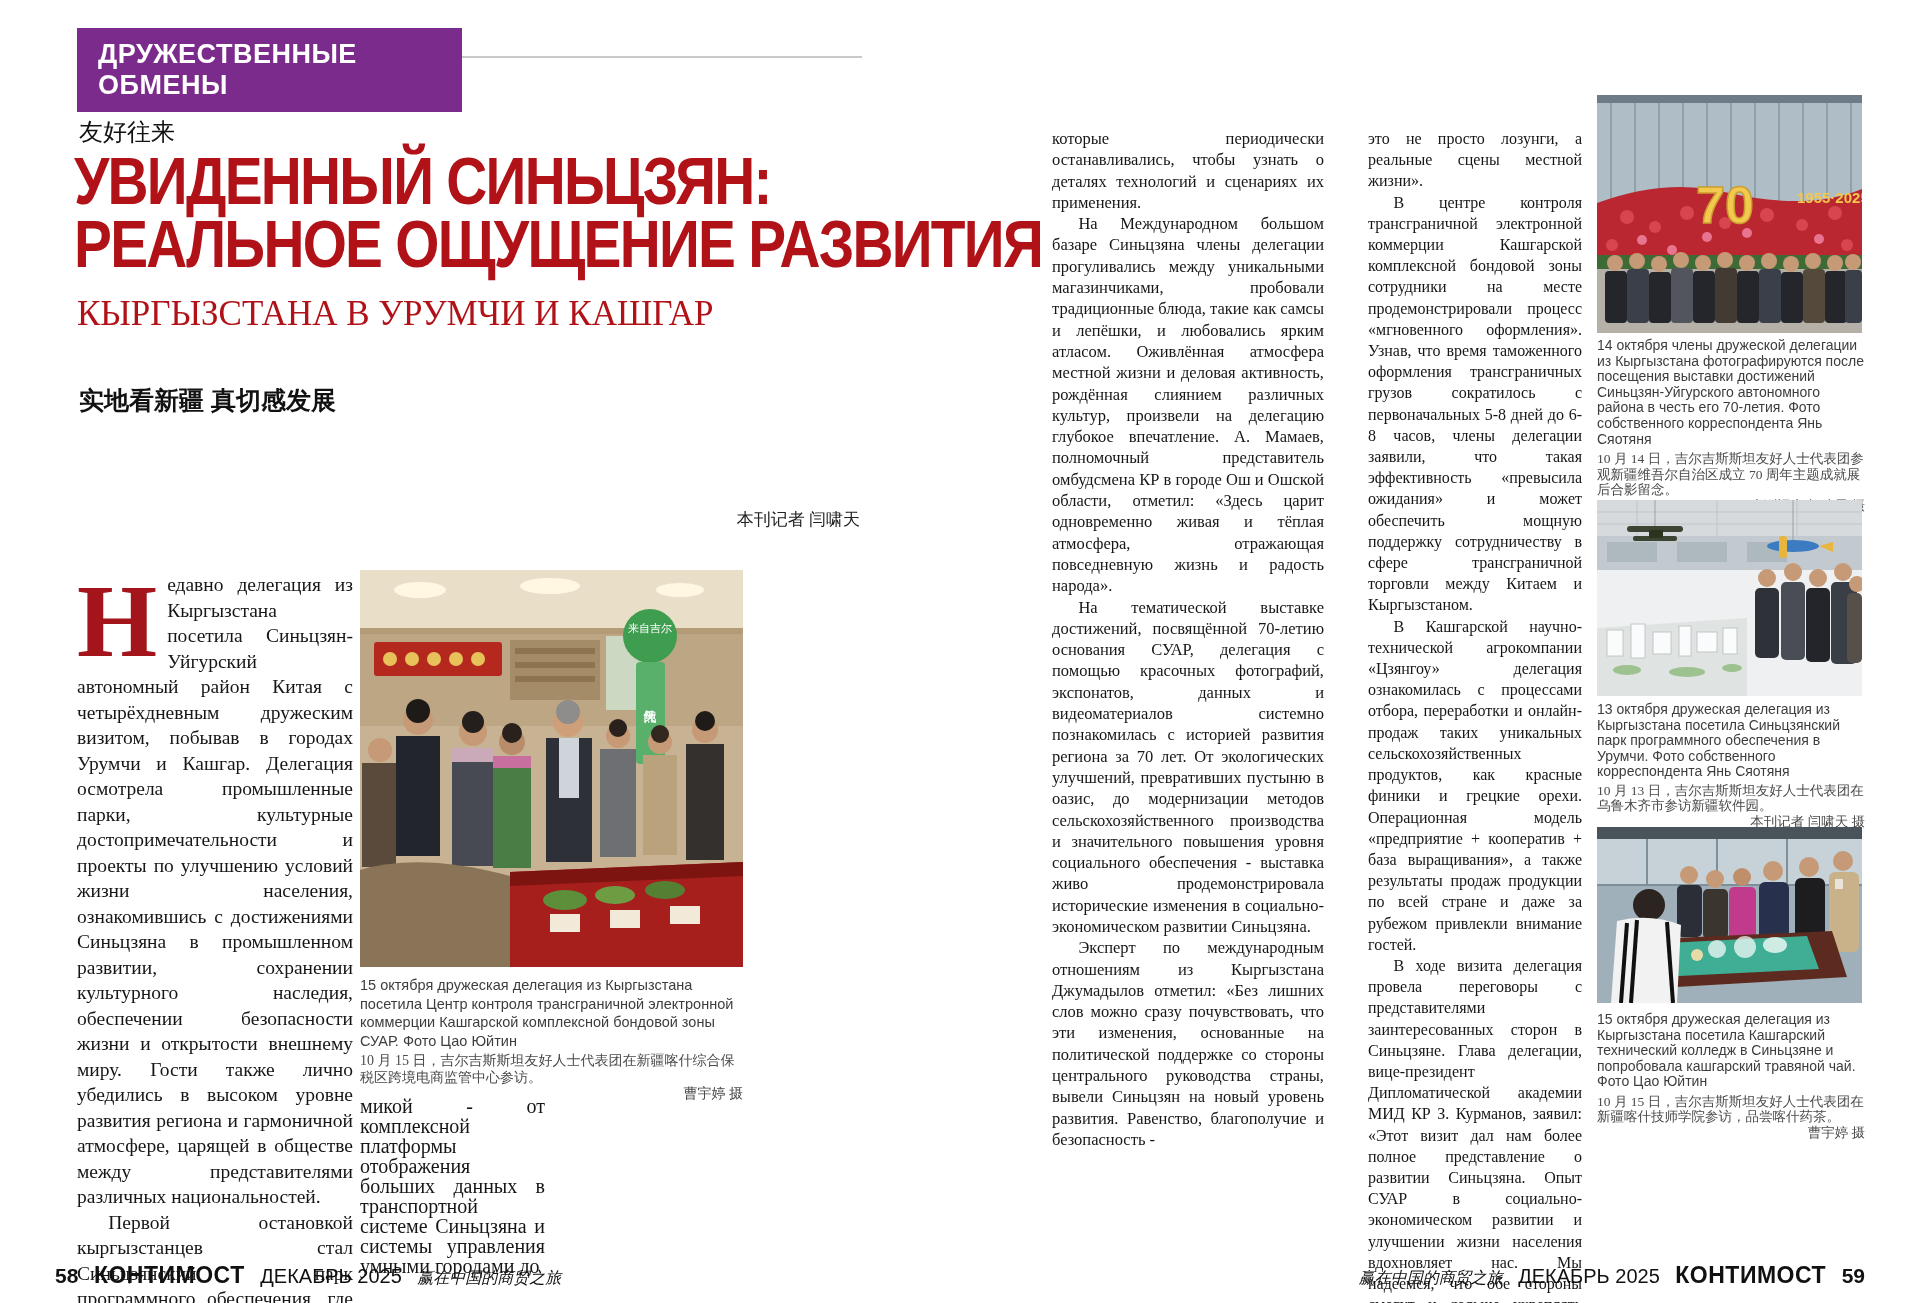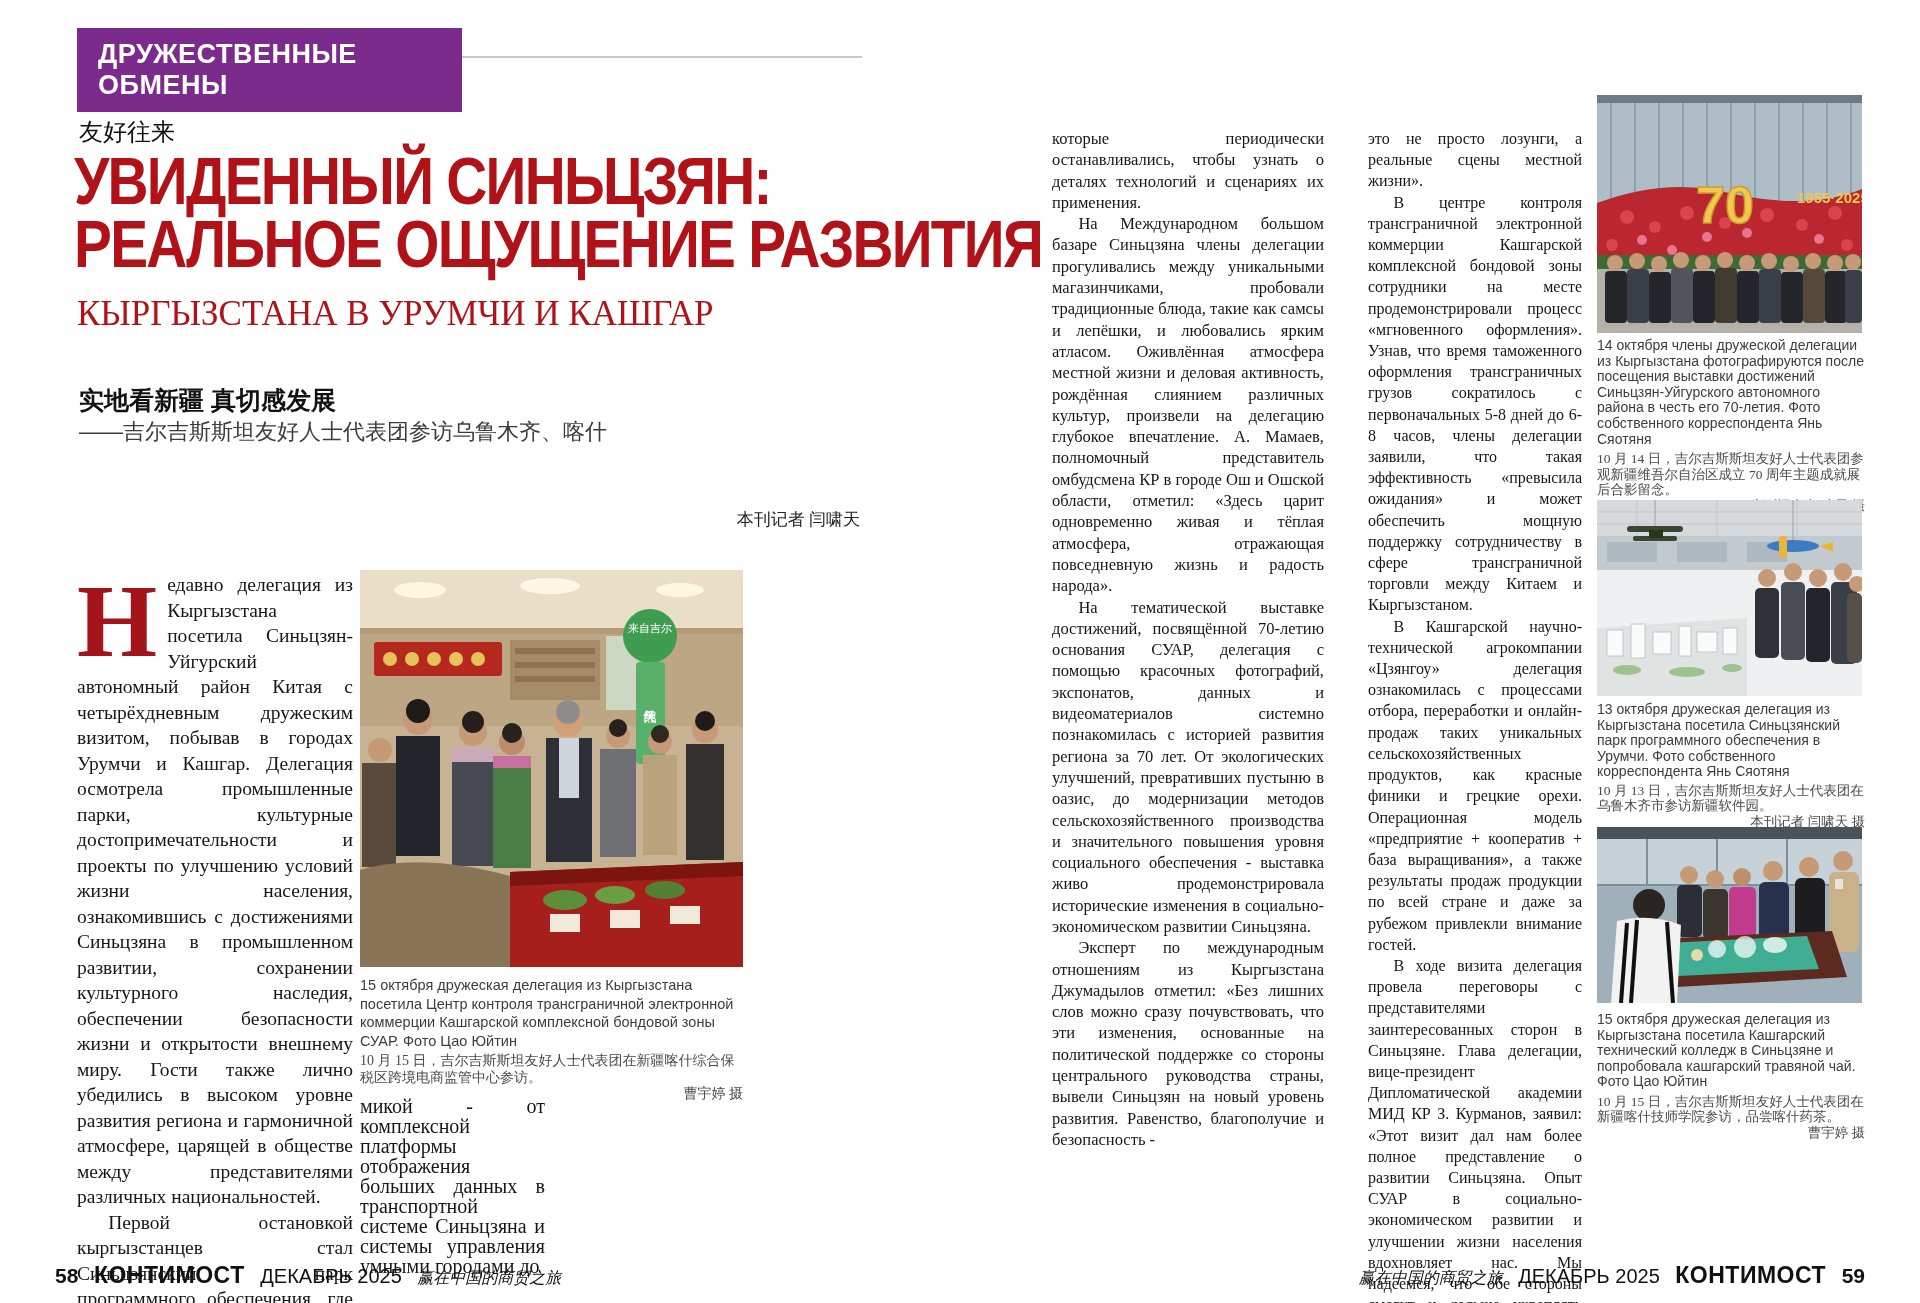--- a/index.html
+++ b/index.html
@@ -59,21 +59,20 @@
   <div class="abs" style="left:74px;top:150px;">
     <div class="headline">УВИДЕННЫЙ СИНЬЦЗЯН:</div>
     <div class="headline">РЕАЛЬНОЕ ОЩУЩЕНИЕ РАЗВИТИЯ</div>
   </div>
 
   <div class="abs subhead" style="left:77px;top:293px;">
     <div>КЫРГЫЗСТАНА В УРУМЧИ И КАШГАР</div>
   </div>
 
   <div class="abs cn-bold" style="left:79px;top:384px;">实地看新疆  真切感发展</div>
-  <div class="abs cn-sub" style="left:79px;top:417px;">——吉尔吉斯斯坦友好人士代表团参访乌鲁木齐、喀什</div>
 
   <div class="abs intro-byline" style="left:77px;top:508px;width:783px;">本刊记者  闫啸天</div>
 
   <div class="abs bodycol col-main" style="left:77px;top:572px;width:276px;height:662px;">
     <div class="dropcap">Н</div>
     <p class="first">едавно делегация из Кыргызстана посетила Синьцзян-Уйгурский автономный район Китая с четырёхдневным дружеским визитом, побывав в городах Урумчи и Кашгар. Делегация осмотрела промышленные парки, культурные достопримечательности и проекты по улучшению условий жизни населения, ознакомившись с достижениями Синьцзяна в промышленном развитии, сохранении культурного наследия, обеспечении безопасности жизни и открытости внешнему миру. Гости также лично убедились в высоком уровне развития региона и гармоничной атмосфере, царящей в обществе между представителями различных национальностей.</p>
     <p>Первой остановкой кыргызстанцев стал Синьцзянский парк программного обеспечения, где они подробно ознакомились с развитием цифровой экономики. Серия примеров интеграции искусственного интеллекта с реальной эконо-</p>
   </div>
 
   <figure class="abs" style="left:360px;top:570px;width:383px;height:397px;">

